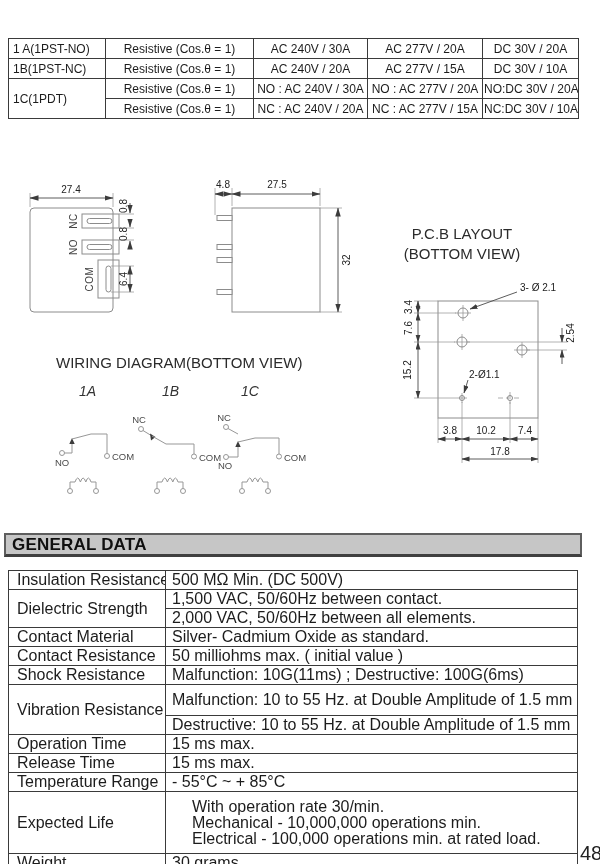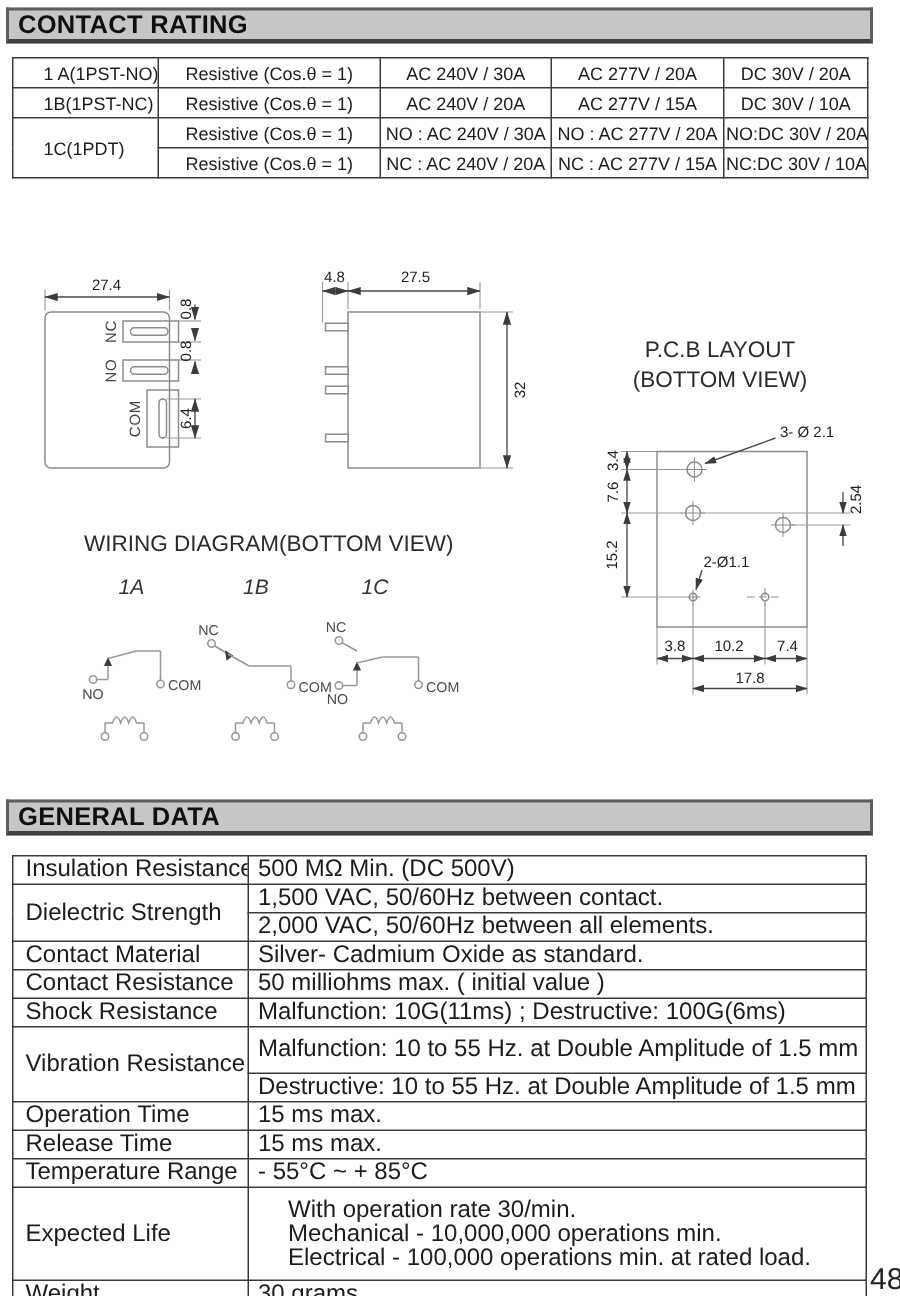--- a/index.html
+++ b/index.html
@@ -12,21 +12,21 @@
     background:#c6c6c6;
     border:2px solid #5e5e5e; border-bottom:3px solid #404040;
     display:flex; align-items:center; padding-left:6px;
     font-weight:bold; font-size:17px; color:#101010; letter-spacing:0.2px;
   }
 
   table.sheet { position:absolute; border-collapse:collapse; table-layout:fixed; background:#fff; border:1px solid #3a3a3a; }
   table.sheet td { border:1px solid #3a3a3a; overflow:hidden; white-space:nowrap; }
 
   table.crt td { font-size:12px; text-align:center; padding:0 1px; }
-  table.crt td.typecell { text-align:left; padding-left:20px; }
+  table.crt td.typecell { text-align:left; padding-left:4px; }
 
   table.gdt td { font-size:16px; text-align:left; padding:0 6px; }
   table.gdt td.lab { padding-left:8px; }
   table.gdt td.mult div { line-height:16px;margin-left:20px; }
 
   svg.drw { position:absolute; overflow:visible; }
   .geo  { fill:none; stroke:#8c8c8c; stroke-width:1; }
   .geof { fill:#fff; stroke:#8c8c8c; stroke-width:1; }
   .ext  { stroke:#999; stroke-width:0.75; fill:none; }
   .dl   { stroke:#4a4a4a; stroke-width:0.9; fill:none; }
@@ -39,23 +39,20 @@
   .subtitle { position:absolute; font-size:15px; color:#2b2b2b; white-space:nowrap; }
   .pcbtitle { position:absolute; text-align:center; font-size:15px; color:#2b2b2b; line-height:20px; width:140px; }
   .wlabel { position:absolute; font-size:14px; color:#333;font-style:italic; }
   .pagenum { position:absolute; font-size:20px; color:#222;text-align:right; }
 </style>
 </head>
 <body>
 
 <div class="page">
 
-  <div class="secbar" style="top:5px">
-    <span>CONTACT RATING</span>
-  </div>
 
   <table class="sheet crt" style="left:8px; top:38px; width:570px">
     <colgroup>
         <col style="width:97px">
         <col style="width:148px">
         <col style="width:114px">
         <col style="width:115px">
         <col style="width:96px">
       </colgroup>
     <tbody>
@@ -151,21 +148,21 @@
       <line x1="50" y1="16" x2="138" y2="16" class="dl" marker-start="url(#mkB)" marker-end="url(#mkB)"></line>
       <text x="41" y="10" text-anchor="middle" class="dt">4.8</text>
       <text x="95" y="10" text-anchor="middle" class="dt">27.5</text>
       <line x1="138" y1="30" x2="160" y2="30" class="ext"></line>
       <line x1="138" y1="134" x2="160" y2="134" class="ext"></line>
       <line x1="156" y1="30" x2="156" y2="134" class="dl" marker-start="url(#mkB)" marker-end="url(#mkB)"></line>
       <text x="165" y="85" transform="rotate(-90 165 82)" text-anchor="middle" class="dt">32</text>
     </g>
   </svg>
 
-  <div class="pcbtitle" style="left:410px; top:224px">
+  <div class="pcbtitle" style="left:392px; top:224px">
     <div>P.C.B LAYOUT</div>
     <div>(BOTTOM VIEW)</div>
   </div>
 
   <svg class="drw" style="left:370px; top:278px" width="230" height="210" viewBox="0 0 230 210">
     <defs>
       <marker id="mkC" markerWidth="8" markerHeight="6" refX="7.5" refY="2.5" orient="auto-start-reverse" markerUnits="userSpaceOnUse">
         <path d="M0,0 L8,2.5 L0,5 Z" fill="#3c3c3c"></path>
       </marker>
     </defs>

